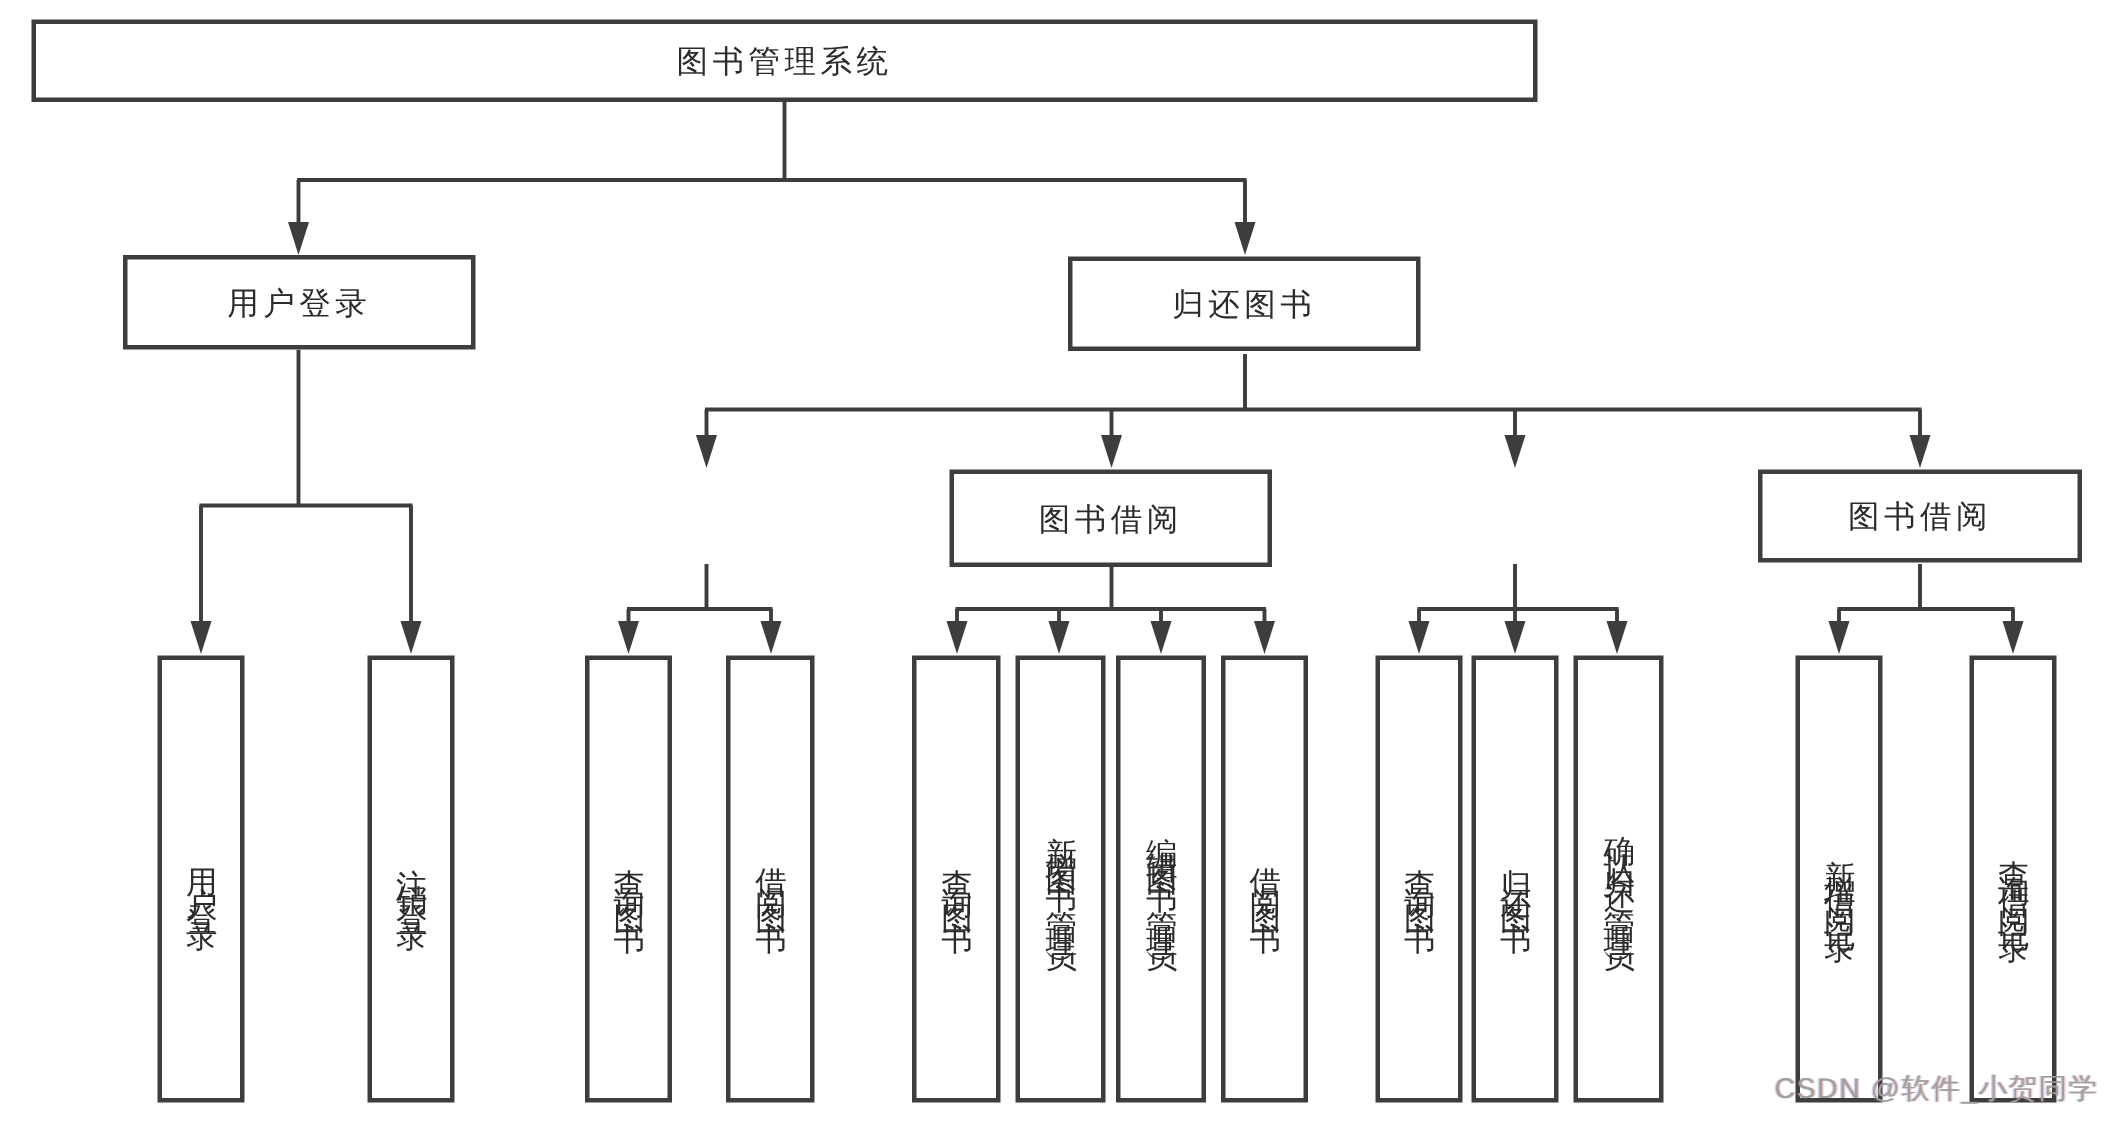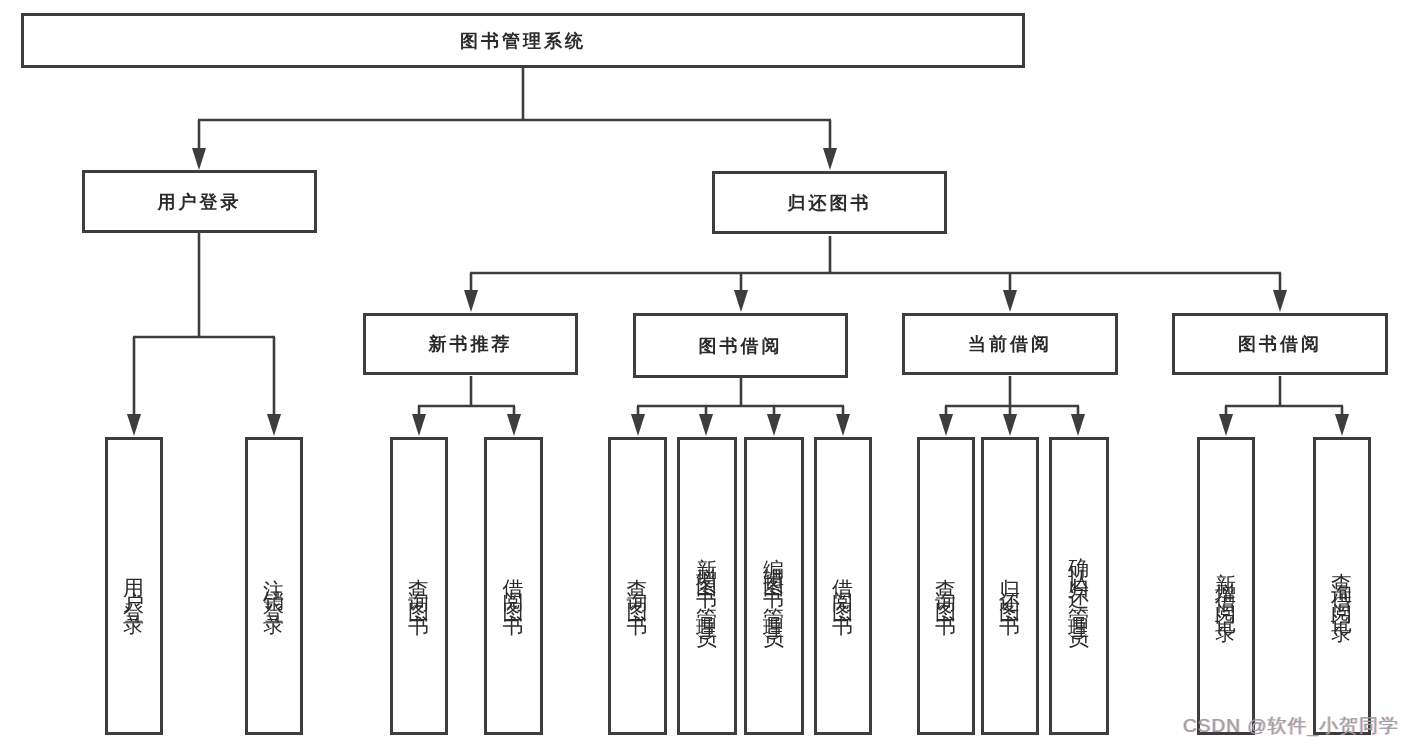--- a/index.html
+++ b/index.html
@@ -15,24 +15,23 @@
     position:absolute;
     box-sizing:border-box;
     background:#ffffff;
     border:3px solid #3d3d3d;
     display:flex;
     align-items:center;
     justify-content:center;
     color:#2b2b2b;
   }
   .node.h span{
-    font-size:18px;
+    font-size:21px;
     letter-spacing:3px;
     white-space:nowrap;
-    font-weight:bold;
   }
   .node.v span{
     writing-mode:vertical-rl;
     text-orientation:mixed;
     font-size:21px;
     line-height:1;
   }
   .ls4 span{letter-spacing:12px;}
   .ls6 span{letter-spacing:10px;}
   .ls9 span{letter-spacing:10px;}
@@ -103,28 +102,22 @@
     <span>图书管理系统</span>
   </div>
 
   <div class="node h" style="left:82px;top:170px;width:235px;height:63px">
     <span>用户登录</span>
   </div>
   <div class="node h" style="left:712px;top:171px;width:235px;height:63px">
     <span>归还图书</span>
   </div>
 
-  <div class="node h" style="left:363px;top:313px;width:215px;height:62px">
-    <span>新书推荐</span>
-  </div>
   <div class="node h" style="left:633px;top:313px;width:215px;height:65px">
     <span>图书借阅</span>
-  </div>
-  <div class="node h" style="left:902px;top:313px;width:216px;height:62px">
-    <span>当前借阅</span>
   </div>
   <div class="node h" style="left:1172px;top:313px;width:216px;height:62px">
     <span>图书借阅</span>
   </div>
 
   <div class="node v ls4" style="left:105px;top:437px;width:58px;height:298px">
     <span>用户登录</span>
   </div>
   <div class="node v ls4" style="left:245px;top:437px;width:58px;height:298px">
     <span>注销登录</span>

